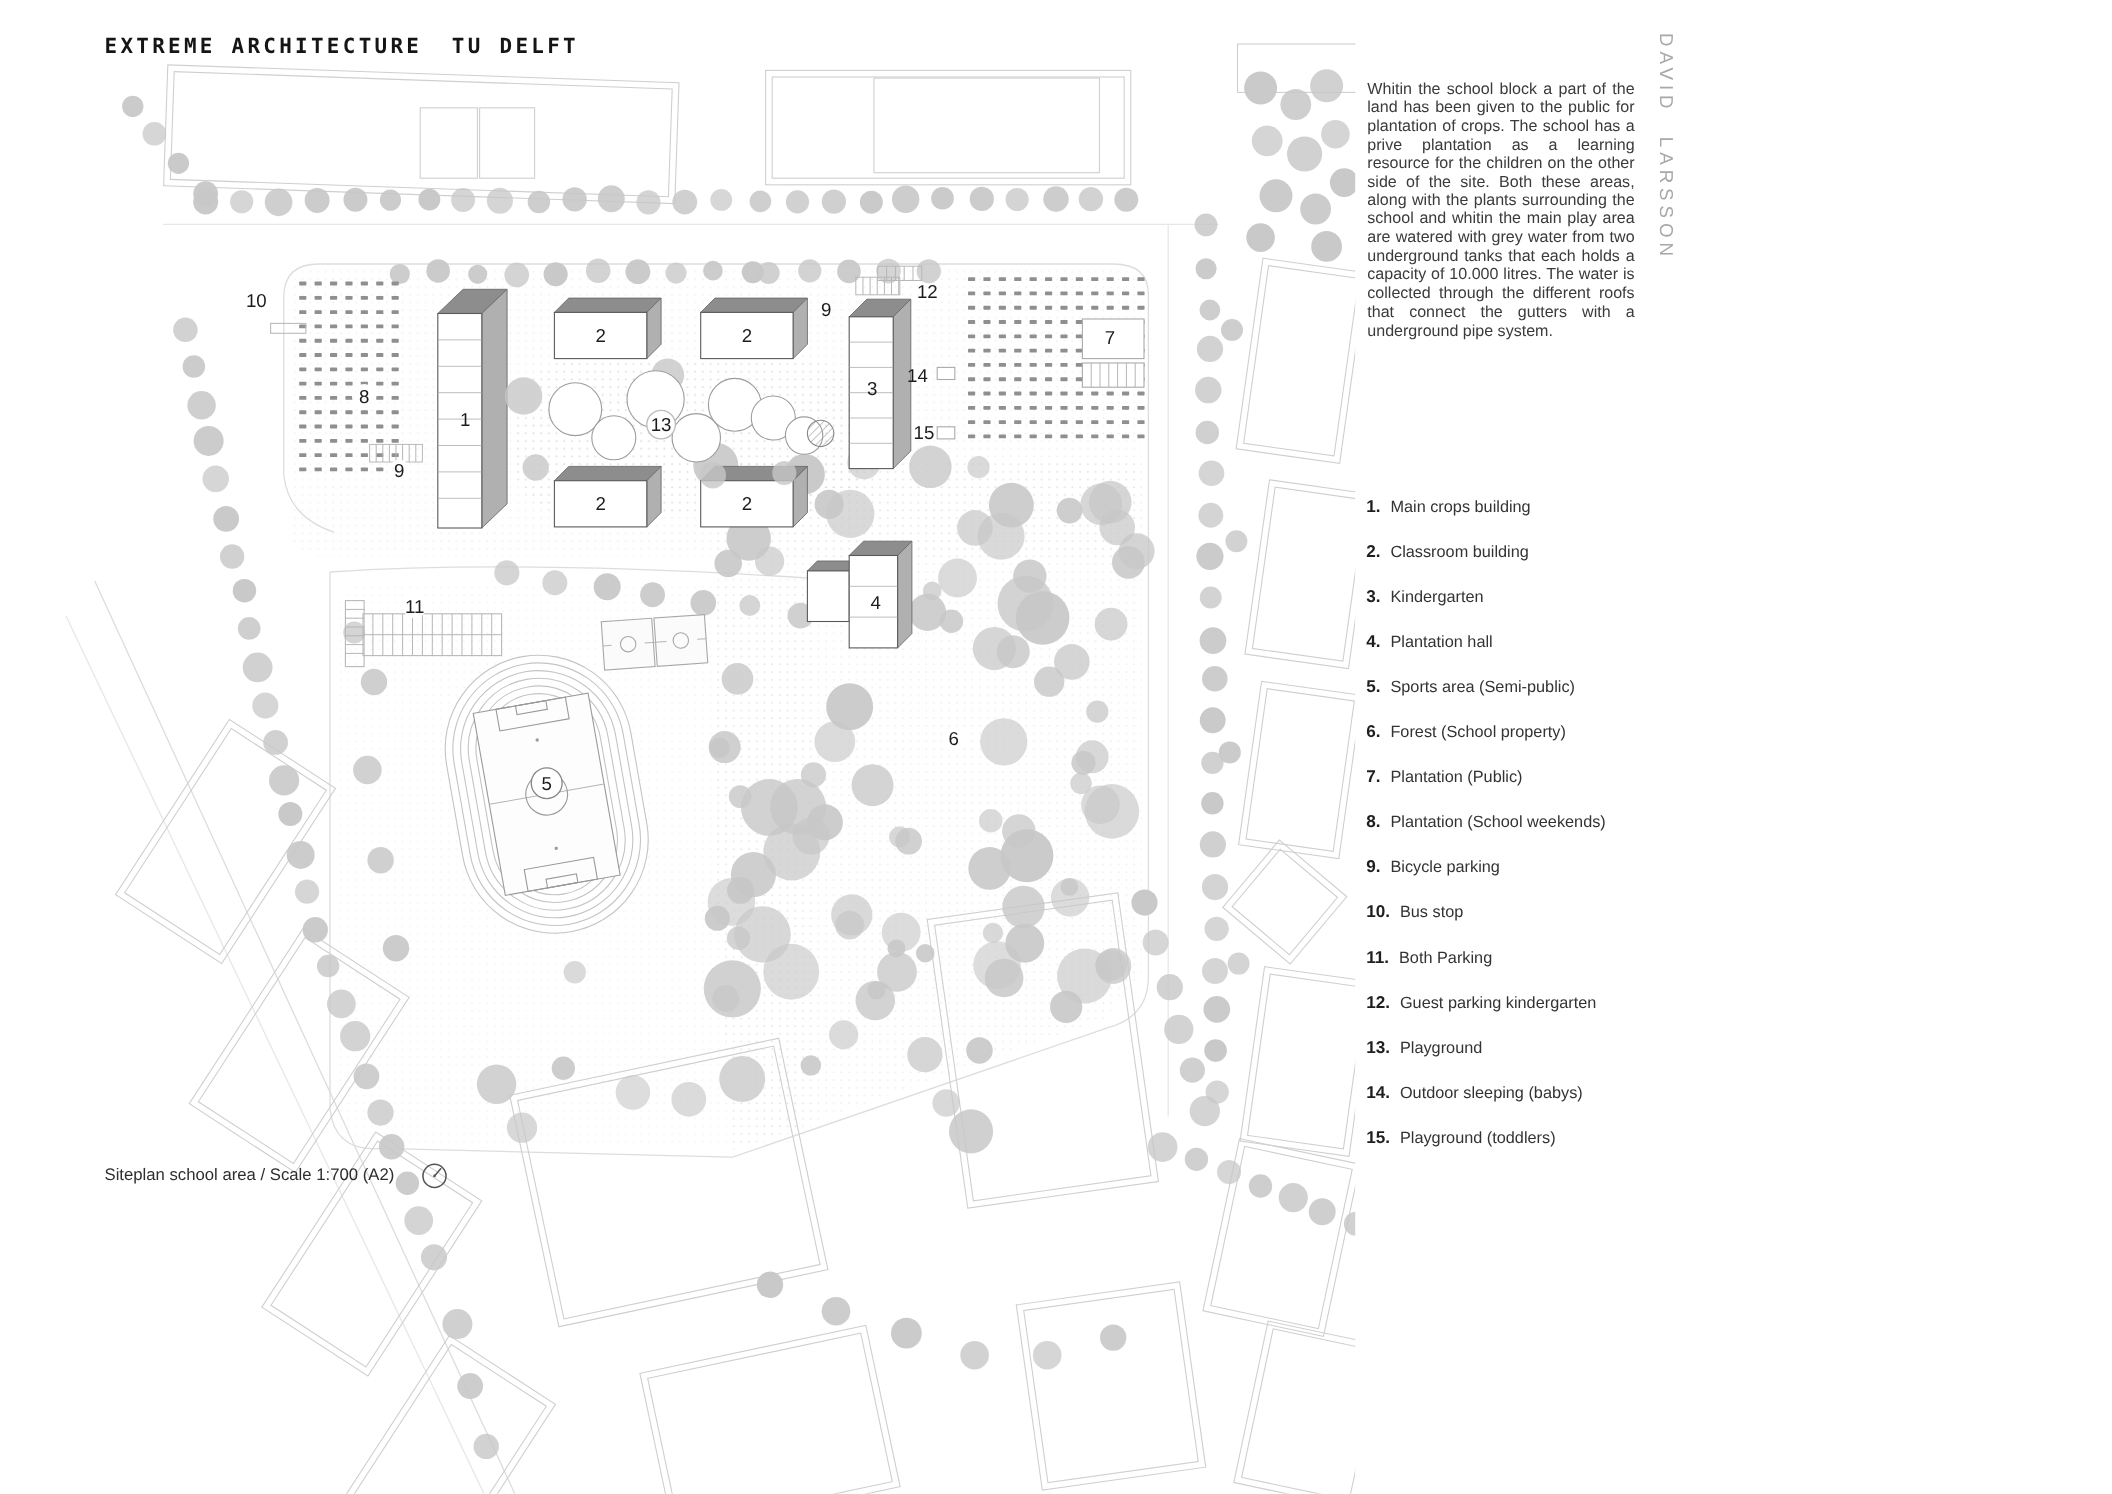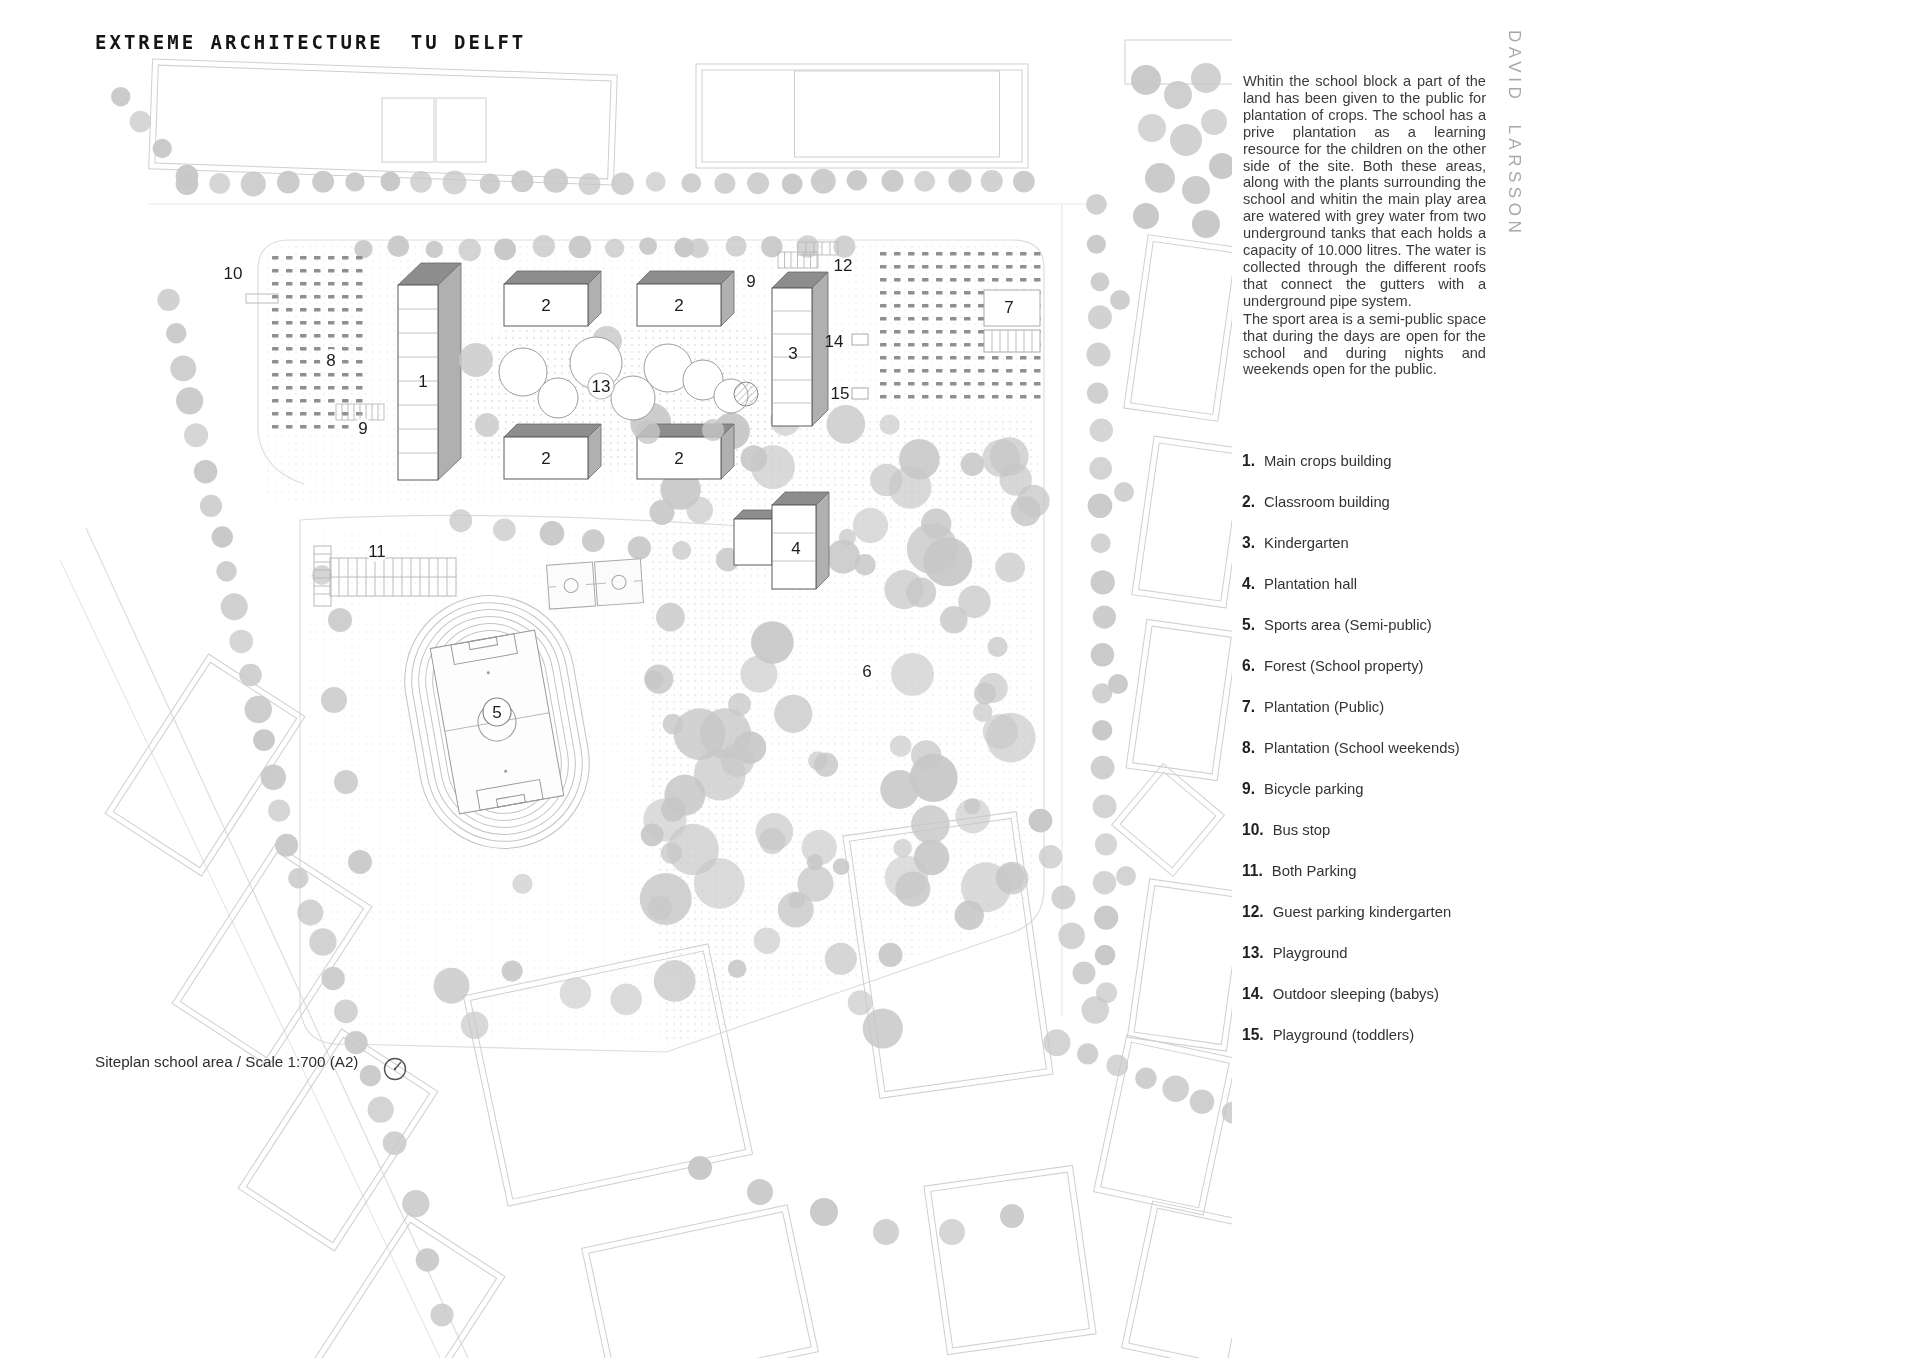--- a/index.html
+++ b/index.html
@@ -13,21 +13,21 @@
   .author{position:absolute;left:1504px;top:30px;writing-mode:vertical-rl;
           font-size:17px;letter-spacing:4.5px;word-spacing:12px;color:#a8a8a8}
 
   .rightcol{position:absolute;left:1242px;top:66px;width:245px;height:1060px}
   .desc{position:absolute;top:6px;left:0;right:0}
   .desc p{margin:1px;font-size:14.6px;line-height:16.9px;text-align:justify;color:#3b3b3b}
   .legend{position:absolute;top:386px;left:0;right:0}
   .lrow{display:flex;align-items:baseline;margin-bottom:23px;font-size:14.8px;color:#333;line-height:18px}
   .lnum{font-weight:700;font-size:15.6px;color:#1f1f1f;margin-right:9px}
 
-  .footer{position:absolute;left:95px;top:1053px;display:flex;align-items:flex-start;
+  .footer{position:absolute;left:95px;top:1053px;display:flex;align-items:center;
           font-size:15.2px;color:#2e2e2e}
   .footer svg{margin-left:22px}
 
   #plan-svg{position:absolute;left:0;top:0}
   .blk{fill:none;stroke:#cfcfcf;stroke-width:1}
   .bound{fill:none;stroke:#ddd;stroke-width:1.2}
   .thin{fill:none;stroke:#b5b5b5;stroke-width:.9}
   .face{fill:#fff;stroke:#5a5a5a;stroke-width:1}
   .roof{fill:#8d8d8d;stroke:#6a6a6a;stroke-width:.8}
   .side{fill:#b0b0b0;stroke:#6a6a6a;stroke-width:.8}
@@ -795,21 +795,20 @@
 
 <div class="header">
   <span>EXTREME ARCHITECTURE</span><span class="school">TU DELFT</span>
 </div>
 
 <div class="author">DAVID LARSSON</div>
 
 <div class="rightcol">
   <div class="desc">
     <p>Whitin the school block a part of the land has been given to the public for plantation of crops. The school has a prive plantation as a learning resource for the children on the other side of the site. Both these areas, along with the plants surrounding the school and whitin the main play area are watered with grey water from two underground tanks that each holds a capacity of 10.000 litres. The water is collected through the different roofs that connect the gutters with a underground pipe system.</p>
-    <p>The sport area is a semi-public space that during the days are open for the school and during nights and weekends open for the public.</p>
   </div>
   <div class="legend">
       <div class="lrow">
         <span class="lnum">1.</span>
         <span class="llab">Main crops building</span>
       </div>
       <div class="lrow">
         <span class="lnum">2.</span>
         <span class="llab">Classroom building</span>
       </div>

